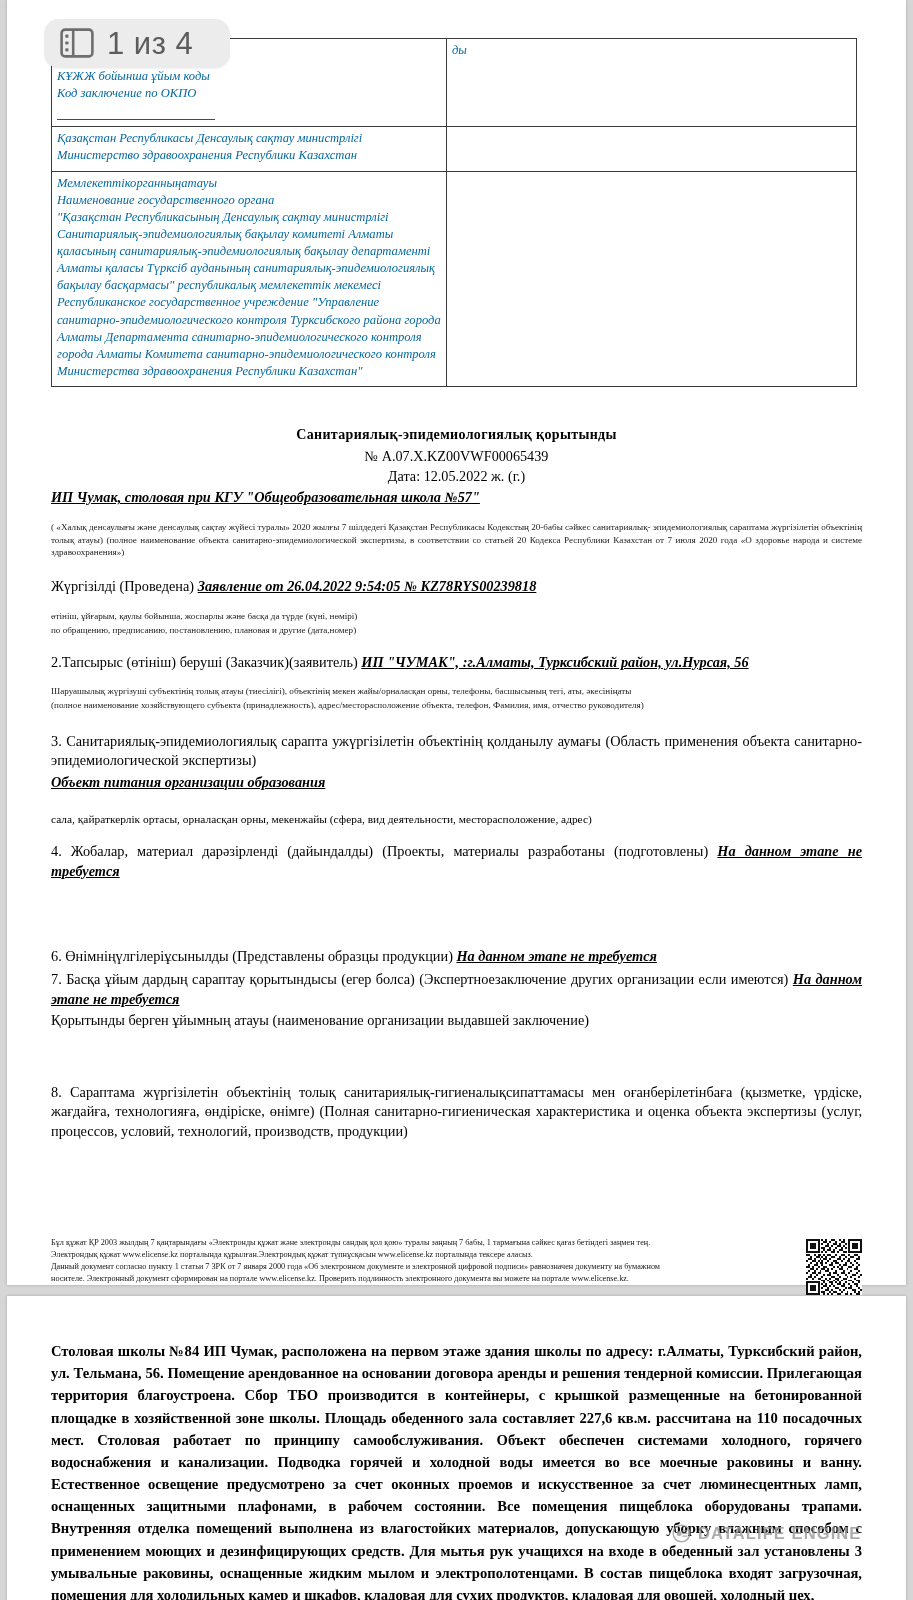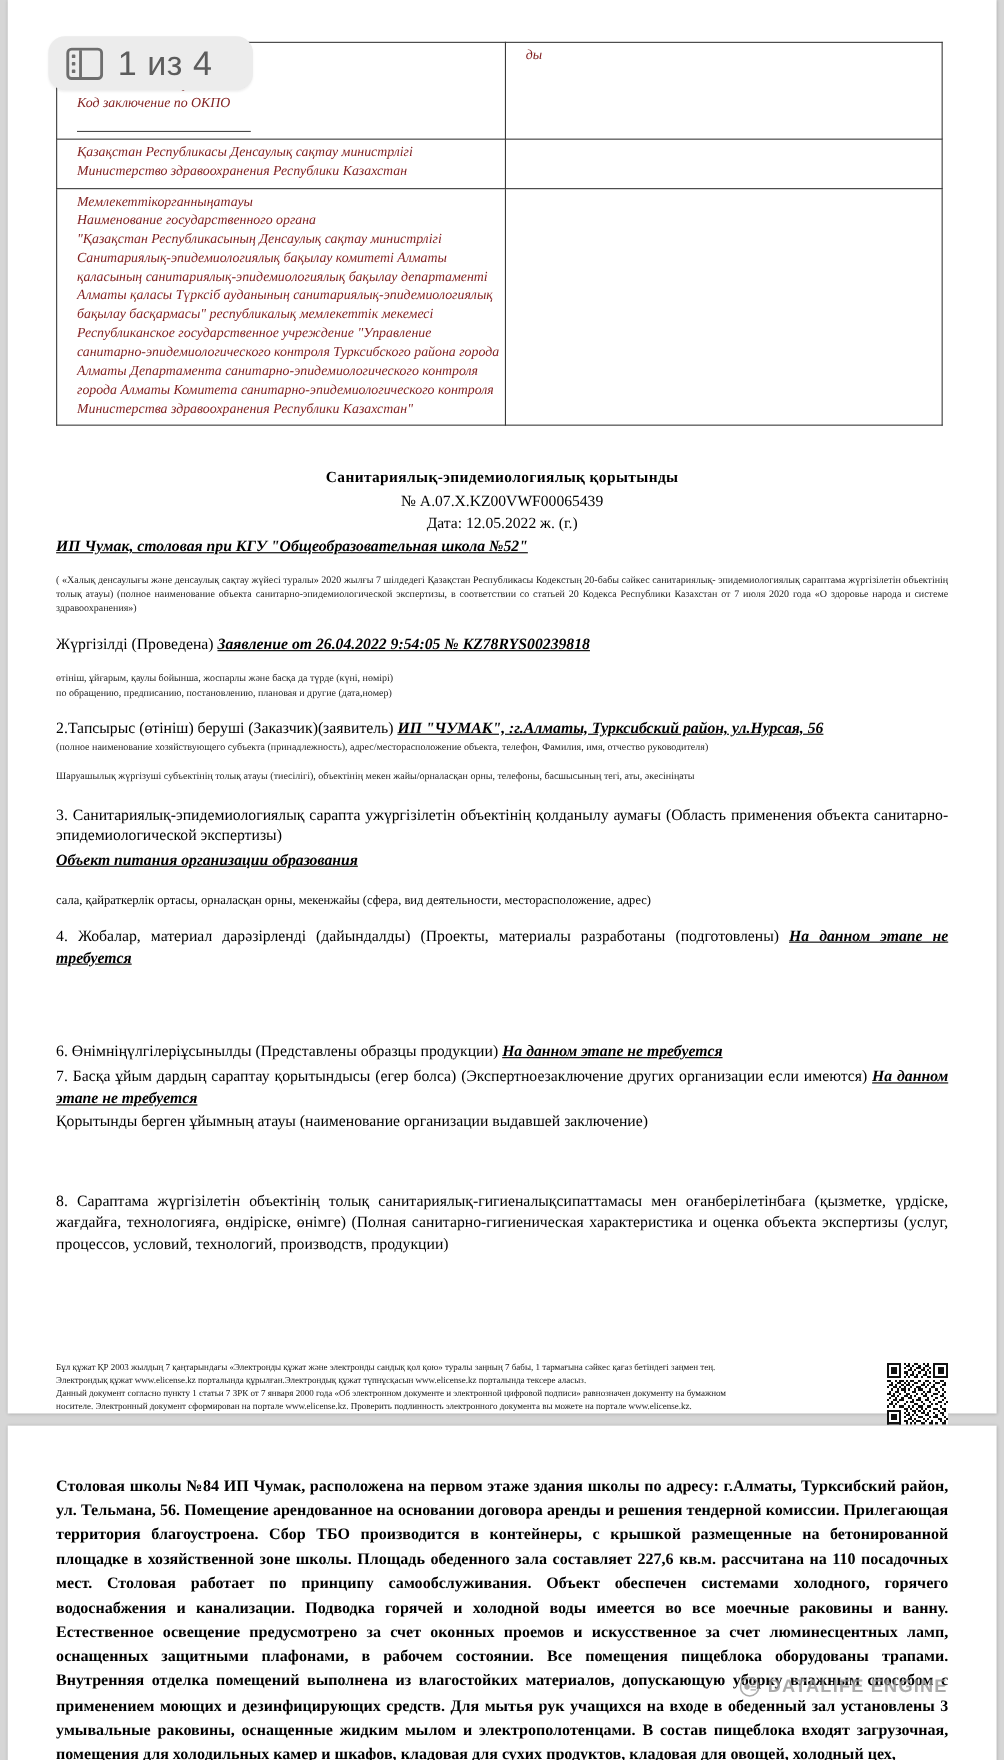--- a/index.html
+++ b/index.html
@@ -33,26 +33,26 @@
   
   .hdr-table {
     margin-top: 38px;
     border-collapse: collapse;
     width: 806px;
     table-layout: fixed;
   }
   .hdr-table td {
     border: 1px solid #3a3a3a;
     vertical-align: top;
-    padding: 3px 5px 6px 18px;
+    padding: 3px 5px 6px 5px;
     font-family: "Liberation Serif", "DejaVu Serif", serif;
     font-style: italic;
     font-size: 12.6px;
     line-height: 1.36;
-    color: #7f1d1d;
+    color: #0369a1;
   }
   .hdr-table td.narrow { width: 384px; }
   .cell-line-1 { display:block; }
   .rule {
     display: block;
     border-bottom: 1px solid #4a4a4a;
     width: 158px;
     margin-top: 16px;
     height: 1px;
   }
@@ -156,23 +156,23 @@
     opacity: 0.82;
     pointer-events: none;
     white-space: nowrap;
   }
   .watermark svg { flex: 0 0 auto; }
 
   
   #page-indicator {
     position: absolute;
     left: 44px;
-    top: 33px;
+    top: 19px;
     display: flex;
-    align-items: flex-end;
+    align-items: flex-start;
     gap: 13px;
     background: #ececec;
     border-radius: 15px;
     padding: 9px 37px 9px 16px;
     box-shadow: 0 1px 2px rgba(0,0,0,0.06);
   }
   #page-indicator .pi-label {
     font-family: "Liberation Sans", "DejaVu Sans", sans-serif;
     font-size: 31px;
     color: #5c5c5c;
@@ -220,36 +220,36 @@
         </tr>
       </tbody>
         </table>
 
       <div class="doc-title">
         <div>Санитариялық-эпидемиологиялық қорытынды</div>
       </div>
       <div class="doc-number">№ А.07.Х.KZ00VWF00065439</div>
       <div class="doc-date">Дата: 12.05.2022 ж. (г.)</div>
 
-      <div class="body-line tight fill">ИП Чумак, столовая при КГУ "Общеобразовательная школа №52"</div>
+      <div class="body-line tight fill">ИП Чумак, столовая при КГУ "Общеобразовательная школа №57"</div>
       <div class="note gap">( «Халық денсаулығы жəне денсаулық сақтау жүйесі туралы» 2020 жылғы 7 шiлдедегi Қазақстан Республикасы Кодекстың 20-бабы сәйкес санитариялық- эпидемиологиялық сараптама жүргізілетін объектінің толық атауы) (полное наименование объекта санитарно-эпидемиологической экспертизы, в соответствии со статьей 20 Кодекса Республики Казахстан от 7 июля 2020 года «О здоровье народа и системе здравоохранения»)</div>
 
       <div class="body-line" style="margin-top:18px;">
         <span>Жүргізілді (Проведена)</span>
         <span class="fill">Заявление от 26.04.2022 9:54:05 № KZ78RYS00239818</span>
       </div>
       <div class="note gap">өтініш, ұйғарым, қаулы бойынша, жоспарлы және басқа да түрде (күні, нөмірі)</div>
       <div class="note" style="margin-top:1px;">по обращению, предписанию, постановлению, плановая и другие (дата,номер)</div>
 
       <div class="body-line" style="margin-top:16px;">
         <span>2.Тапсырыс (өтініш) беруші (Заказчик)(заявитель)</span>
         <span class="fill">ИП "ЧУМАК", :г.Алматы, Турксибский район, ул.Нурсая, 56</span>
       </div>
+      <div class="note gap">Шаруашылық жүргізуші субъектінің толық атауы (тиесілігі), объектінің мекен жайы/орналасқан орны, телефоны, басшысының тегі, аты, әкесініңаты</div>
       <div class="note" style="margin-top:1px;">(полное наименование хозяйствующего субъекта (принадлежность), адрес/месторасположение объекта, телефон, Фамилия, имя, отчество руководителя)</div>
-      <div class="note gap">Шаруашылық жүргізуші субъектінің толық атауы (тиесілігі), объектінің мекен жайы/орналасқан орны, телефоны, басшысының тегі, аты, әкесініңаты</div>
 
       <div class="body-line" style="margin-top:20px;">3. Санитариялық-эпидемиологиялық сарапта ужүргізілетін объектінің қолданылу аумағы (Область применения объекта санитарно-эпидемиологической экспертизы)</div>
       <div class="body-line tight fill">Объект питания организации образования</div>
       <div class="caption">сала, қайраткерлік ортасы, орналасқан орны, мекенжайы (сфера, вид деятельности, месторасположение, адрес)</div>
 
       <div class="body-line" style="margin-top:14px;">
         <span>4. Жобалар, материал дарәзірленді (дайындалды) (Проекты, материалы разработаны (подготовлены)</span>
         <span class="fill">На данном этапе не требуется</span>
       </div>
 

